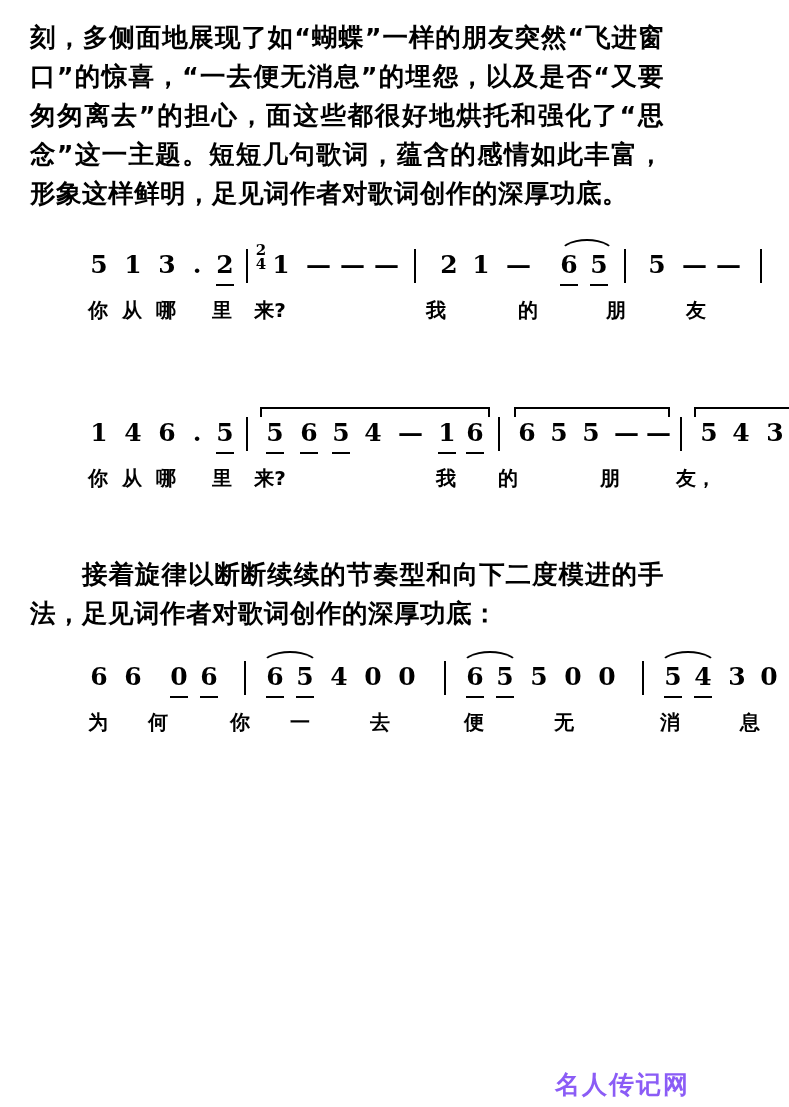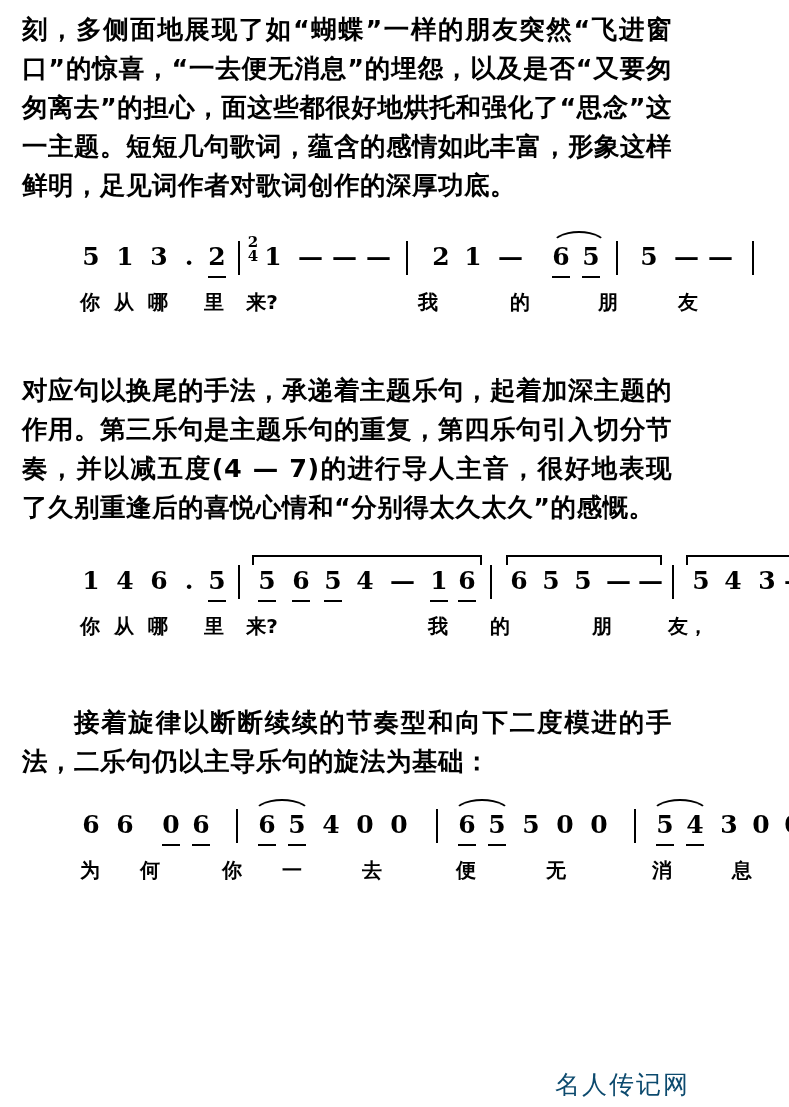--- a/index.html
+++ b/index.html
@@ -11,21 +11,21 @@
     height: 1107px;
     background: #ffffff;
     font-family: "DejaVu Sans", sans-serif;
     position: relative;
     overflow: hidden;
   }
   .page {
     position: relative;
     width: 700px;
     height: 1107px;
-    padding: 0;
+    padding: 8px;
     box-sizing: border-box;
   }
   .para {
     font-family: "DejaVu Sans", sans-serif;
     font-size: 25.5px;
     line-height: 39px;
     color: #000000;
     letter-spacing: 0.5px;
     text-align: justify;
     font-weight: 700;
@@ -120,23 +120,23 @@
     font-weight: 700;
     line-height: 14px;
     text-align: center;
   }
   .watermark {
     position: absolute;
     right: 10px;
     bottom: 6px;
     font-family: "DejaVu Sans", sans-serif;
     font-size: 25px;
-    color: #0c4a6e;
+    color: #8b5cf6;
     letter-spacing: 2px;
-    font-weight: 400;
+    font-weight: 700;
     pointer-events: none;
   }
 </style>
 </head>
 <body>
 
 <div class="page">
 
   <div class="block-gap-sm"></div>
 
@@ -184,21 +184,20 @@
       <div class="lyric" style="left:202px; width:40px;">来?</div>
       <div class="lyric" style="left:374px; width:28px;">我</div>
       <div class="lyric" style="left:466px; width:28px;">的</div>
       <div class="lyric" style="left:554px; width:28px;">朋</div>
       <div class="lyric" style="left:634px; width:28px;">友</div>
     </div>
   </div>
 
   <div class="block-gap-md"></div>
 
-  <p class="para">对应句以换尾的手法，承递着主题乐句，起着加深主题的作用。第三乐句是主题乐句的重复，第四乐句引入切分节奏，并以减五度(4 — 7)的进行导人主音，很好地表现了久别重逢后的喜悦心情和“分别得太久太久”的感慨。</p>
 
   <div class="block-gap-sm"></div>
 
 
   <div class="music" style="height:116px; margin-top:16px;">
     <div class="staff">
       <div class="note" style="position:absolute; left:42px;  top:12px; width:18px;">1</div>
       <div class="note" style="position:absolute; left:76px;  top:12px; width:18px;">4</div>
       <div class="note" style="position:absolute; left:110px; top:12px; width:18px;">6</div>
       <div class="note" style="position:absolute; left:142px; top:12px; width:14px;">.</div>
@@ -244,21 +243,21 @@
       <div class="lyric" style="left:202px; width:40px;">来?</div>
       <div class="lyric" style="left:384px; width:28px;">我</div>
       <div class="lyric" style="left:446px; width:28px;">的</div>
       <div class="lyric" style="left:548px; width:28px;">朋</div>
       <div class="lyric" style="left:628px; width:40px;">友，</div>
     </div>
   </div>
 
   <div class="block-gap-lg"></div>
 
-  <p class="para indent">接着旋律以断断续续的节奏型和向下二度模进的手法，二乐句仍以主导乐句的旋法为基础：</p>
+  <p class="para indent">接着旋律以断断续续的节奏型和向下二度模进的手法，足见词作者对歌词创作的深厚功底：</p>
 
   <div class="music" style="height:112px; margin-top:16px;">
     <div class="staff">
       <div class="note" style="position:absolute; left:42px;  top:12px; width:18px;">6</div>
       <div class="note" style="position:absolute; left:76px;  top:12px; width:18px;">6</div>
       <div class="note under1" style="position:absolute; left:122px; top:12px; width:18px;">0</div>
       <div class="note under1" style="position:absolute; left:152px; top:12px; width:18px;">6</div>
       <div class="bar" style="position:absolute; left:196px; top:12px; height:34px; margin:0;"></div>
       <div class="note under1" style="position:absolute; left:218px; top:12px; width:18px;">6</div>
       <div class="note under1" style="position:absolute; left:248px; top:12px; width:18px;">5</div>

